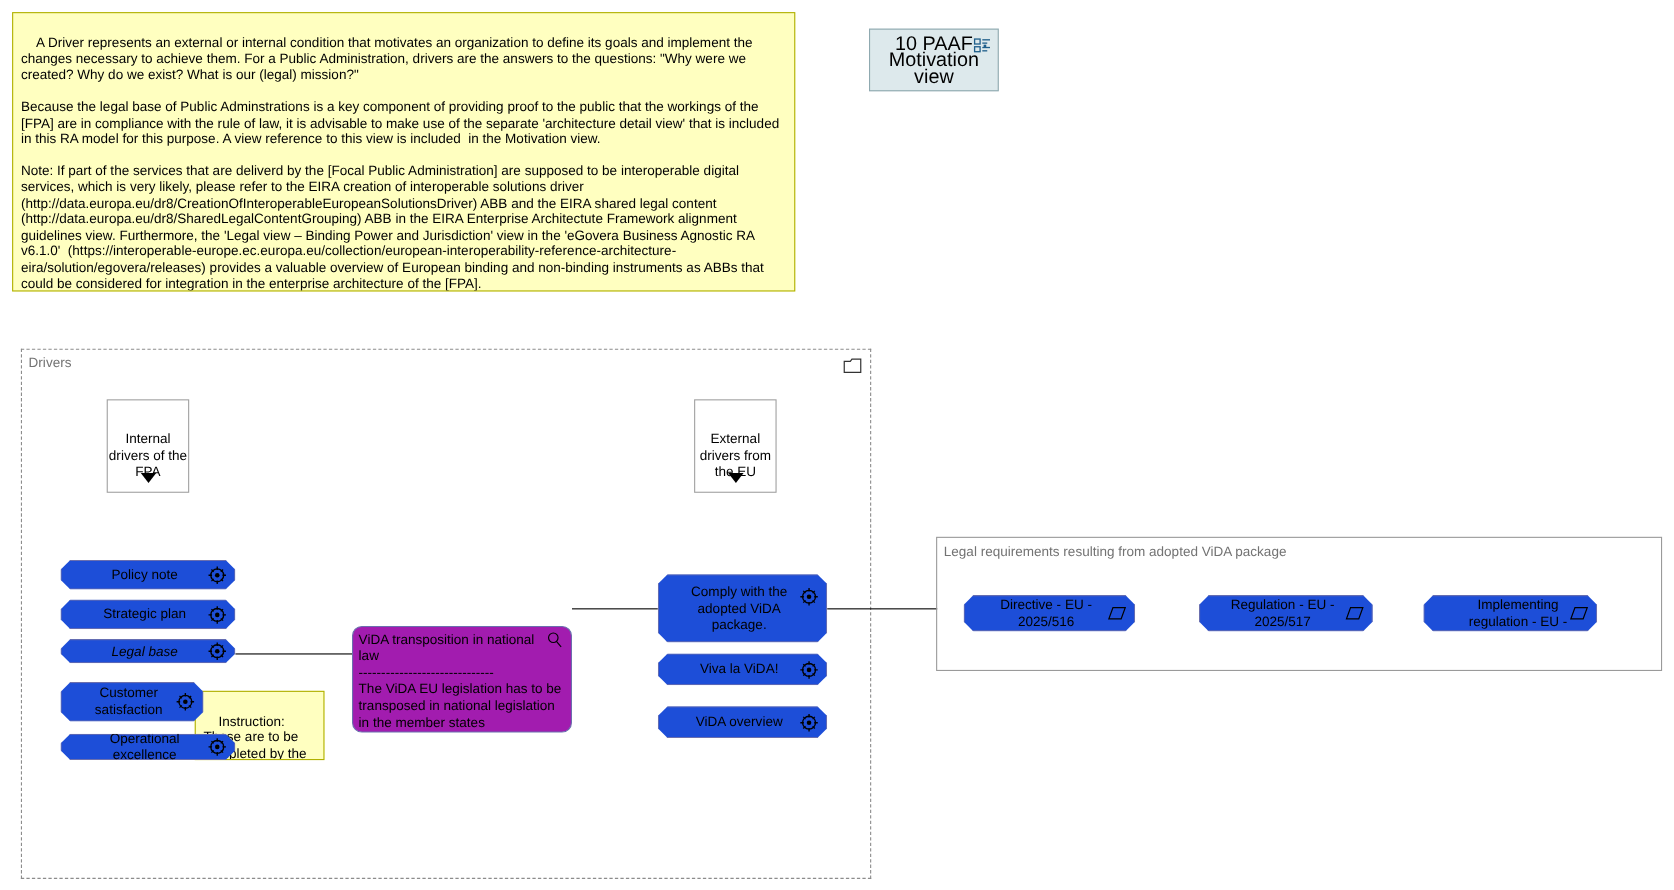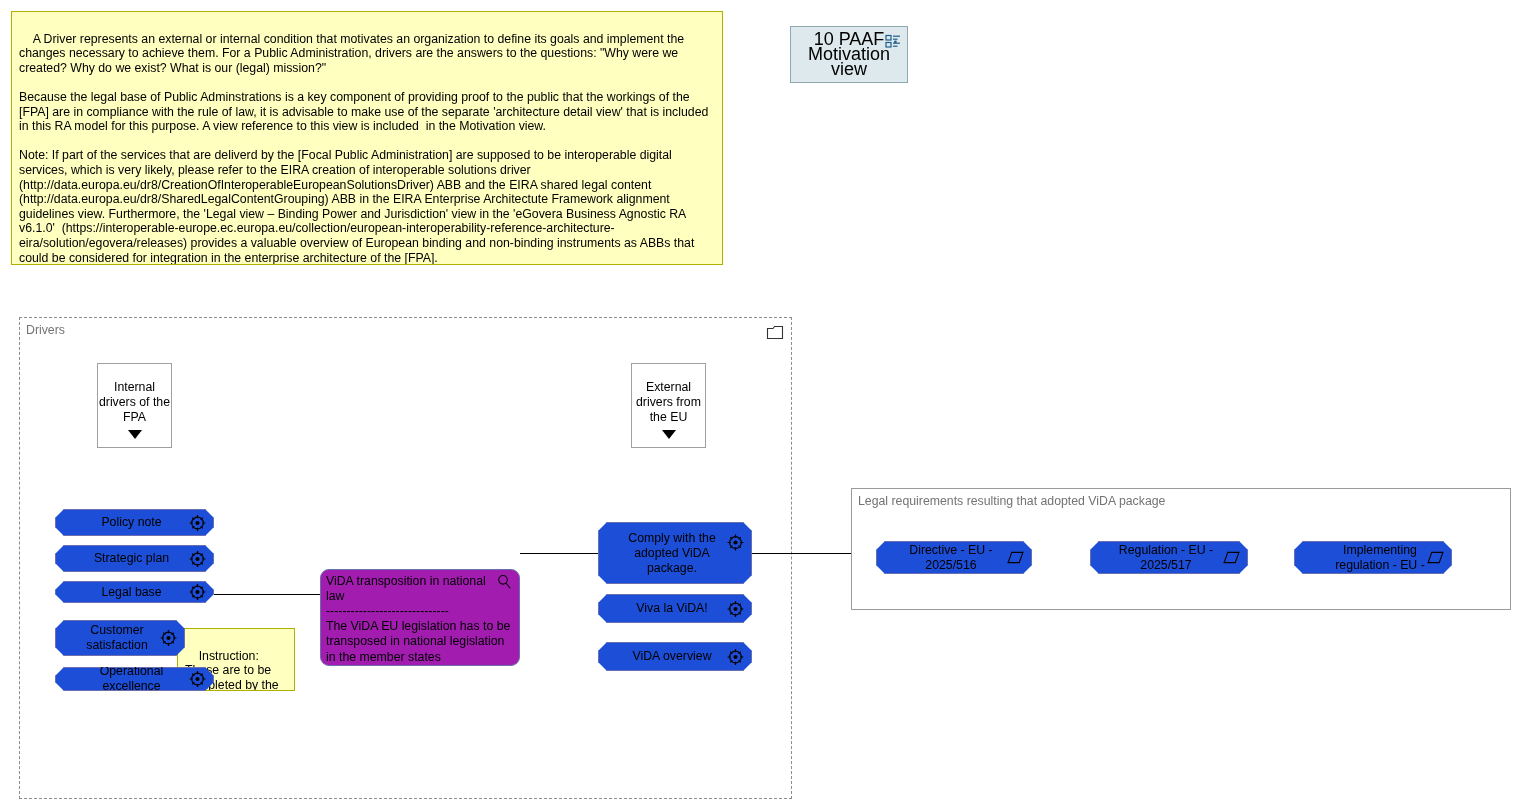--- a/index.html
+++ b/index.html
@@ -91,21 +91,21 @@
     height: 14px;
   }
 
   
   .white-box {
     background: #ffffff;
     border: 1px solid #a0a0a0;
     text-align: center;
     font-size: 12.3px;
     line-height: 15px;
-    padding-top: 16px;
+    padding-top: 28px;
     color: #000;
   }
   .white-box .caret {
     position: absolute;
     left: 50%;
     bottom: 8px;
     transform: translateX(-50%);
     width: 0; height: 0;
     border-left: 7px solid transparent;
     border-right: 7px solid transparent;
@@ -264,21 +264,21 @@
         <line x1="0.6" y1="9" x2="4" y2="9" stroke="#000" stroke-width="1.3"></line>
         <line x1="14" y1="9" x2="17.4" y2="9" stroke="#000" stroke-width="1.3"></line>
         <line x1="3.4" y1="3.4" x2="5.6" y2="5.6" stroke="#000" stroke-width="1.1"></line>
         <line x1="12.4" y1="12.4" x2="14.6" y2="14.6" stroke="#000" stroke-width="1.1"></line>
         <line x1="14.6" y1="3.4" x2="12.4" y2="5.6" stroke="#000" stroke-width="1.1"></line>
         <line x1="5.6" y1="12.4" x2="3.4" y2="14.6" stroke="#000" stroke-width="1.1"></line>
       </svg>
     </span>
   </div>
 
-  <div class="abs am-el" style="left:55px; top:581px; width:159px; height:22px;">
+  <div class="abs am-el" style="left:55px; top:581px; width:159px; height:22px;font-style:italic;">
     <span>Legal base</span>
     <span class="el-icon">
       <svg width="17" height="17" viewBox="0 0 18 18">
         <circle cx="9" cy="9" r="6.2" fill="none" stroke="#000" stroke-width="1.3"></circle>
         <circle cx="9" cy="9" r="2.2" fill="#000"></circle>
         <line x1="9" y1="0.6" x2="9" y2="4" stroke="#000" stroke-width="1.3"></line>
         <line x1="9" y1="14" x2="9" y2="17.4" stroke="#000" stroke-width="1.3"></line>
         <line x1="0.6" y1="9" x2="4" y2="9" stroke="#000" stroke-width="1.3"></line>
         <line x1="14" y1="9" x2="17.4" y2="9" stroke="#000" stroke-width="1.3"></line>
         <line x1="3.4" y1="3.4" x2="5.6" y2="5.6" stroke="#000" stroke-width="1.1"></line>
@@ -387,21 +387,21 @@
         <line x1="14" y1="9" x2="17.4" y2="9" stroke="#000" stroke-width="1.3"></line>
         <line x1="3.4" y1="3.4" x2="5.6" y2="5.6" stroke="#000" stroke-width="1.1"></line>
         <line x1="12.4" y1="12.4" x2="14.6" y2="14.6" stroke="#000" stroke-width="1.1"></line>
         <line x1="14.6" y1="3.4" x2="12.4" y2="5.6" stroke="#000" stroke-width="1.1"></line>
         <line x1="5.6" y1="12.4" x2="3.4" y2="14.6" stroke="#000" stroke-width="1.1"></line>
       </svg>
     </span>
   </div>
 
   <div class="abs group-solid" style="left:851px; top:488px; width:660px; height:122px;">
-    <span class="group-label">Legal requirements resulting that adopted ViDA package</span>
+    <span class="group-label">Legal requirements resulting from adopted ViDA package</span>
   </div>
 
   <div class="abs am-el" style="left:876px; top:541px; width:156px; height:33px;text-align:center;">
     <span>Directive - EU - 2025/516</span>
     <span class="el-icon" style="top:9px;transform:none;">
       <svg width="17" height="13" viewBox="0 0 18 14">
         <path d="M5 1.5 L17 1.5 L13 12.5 L1 12.5 Z" fill="none" stroke="#000" stroke-width="1.2"></path>
       </svg>
     </span>
   </div>

